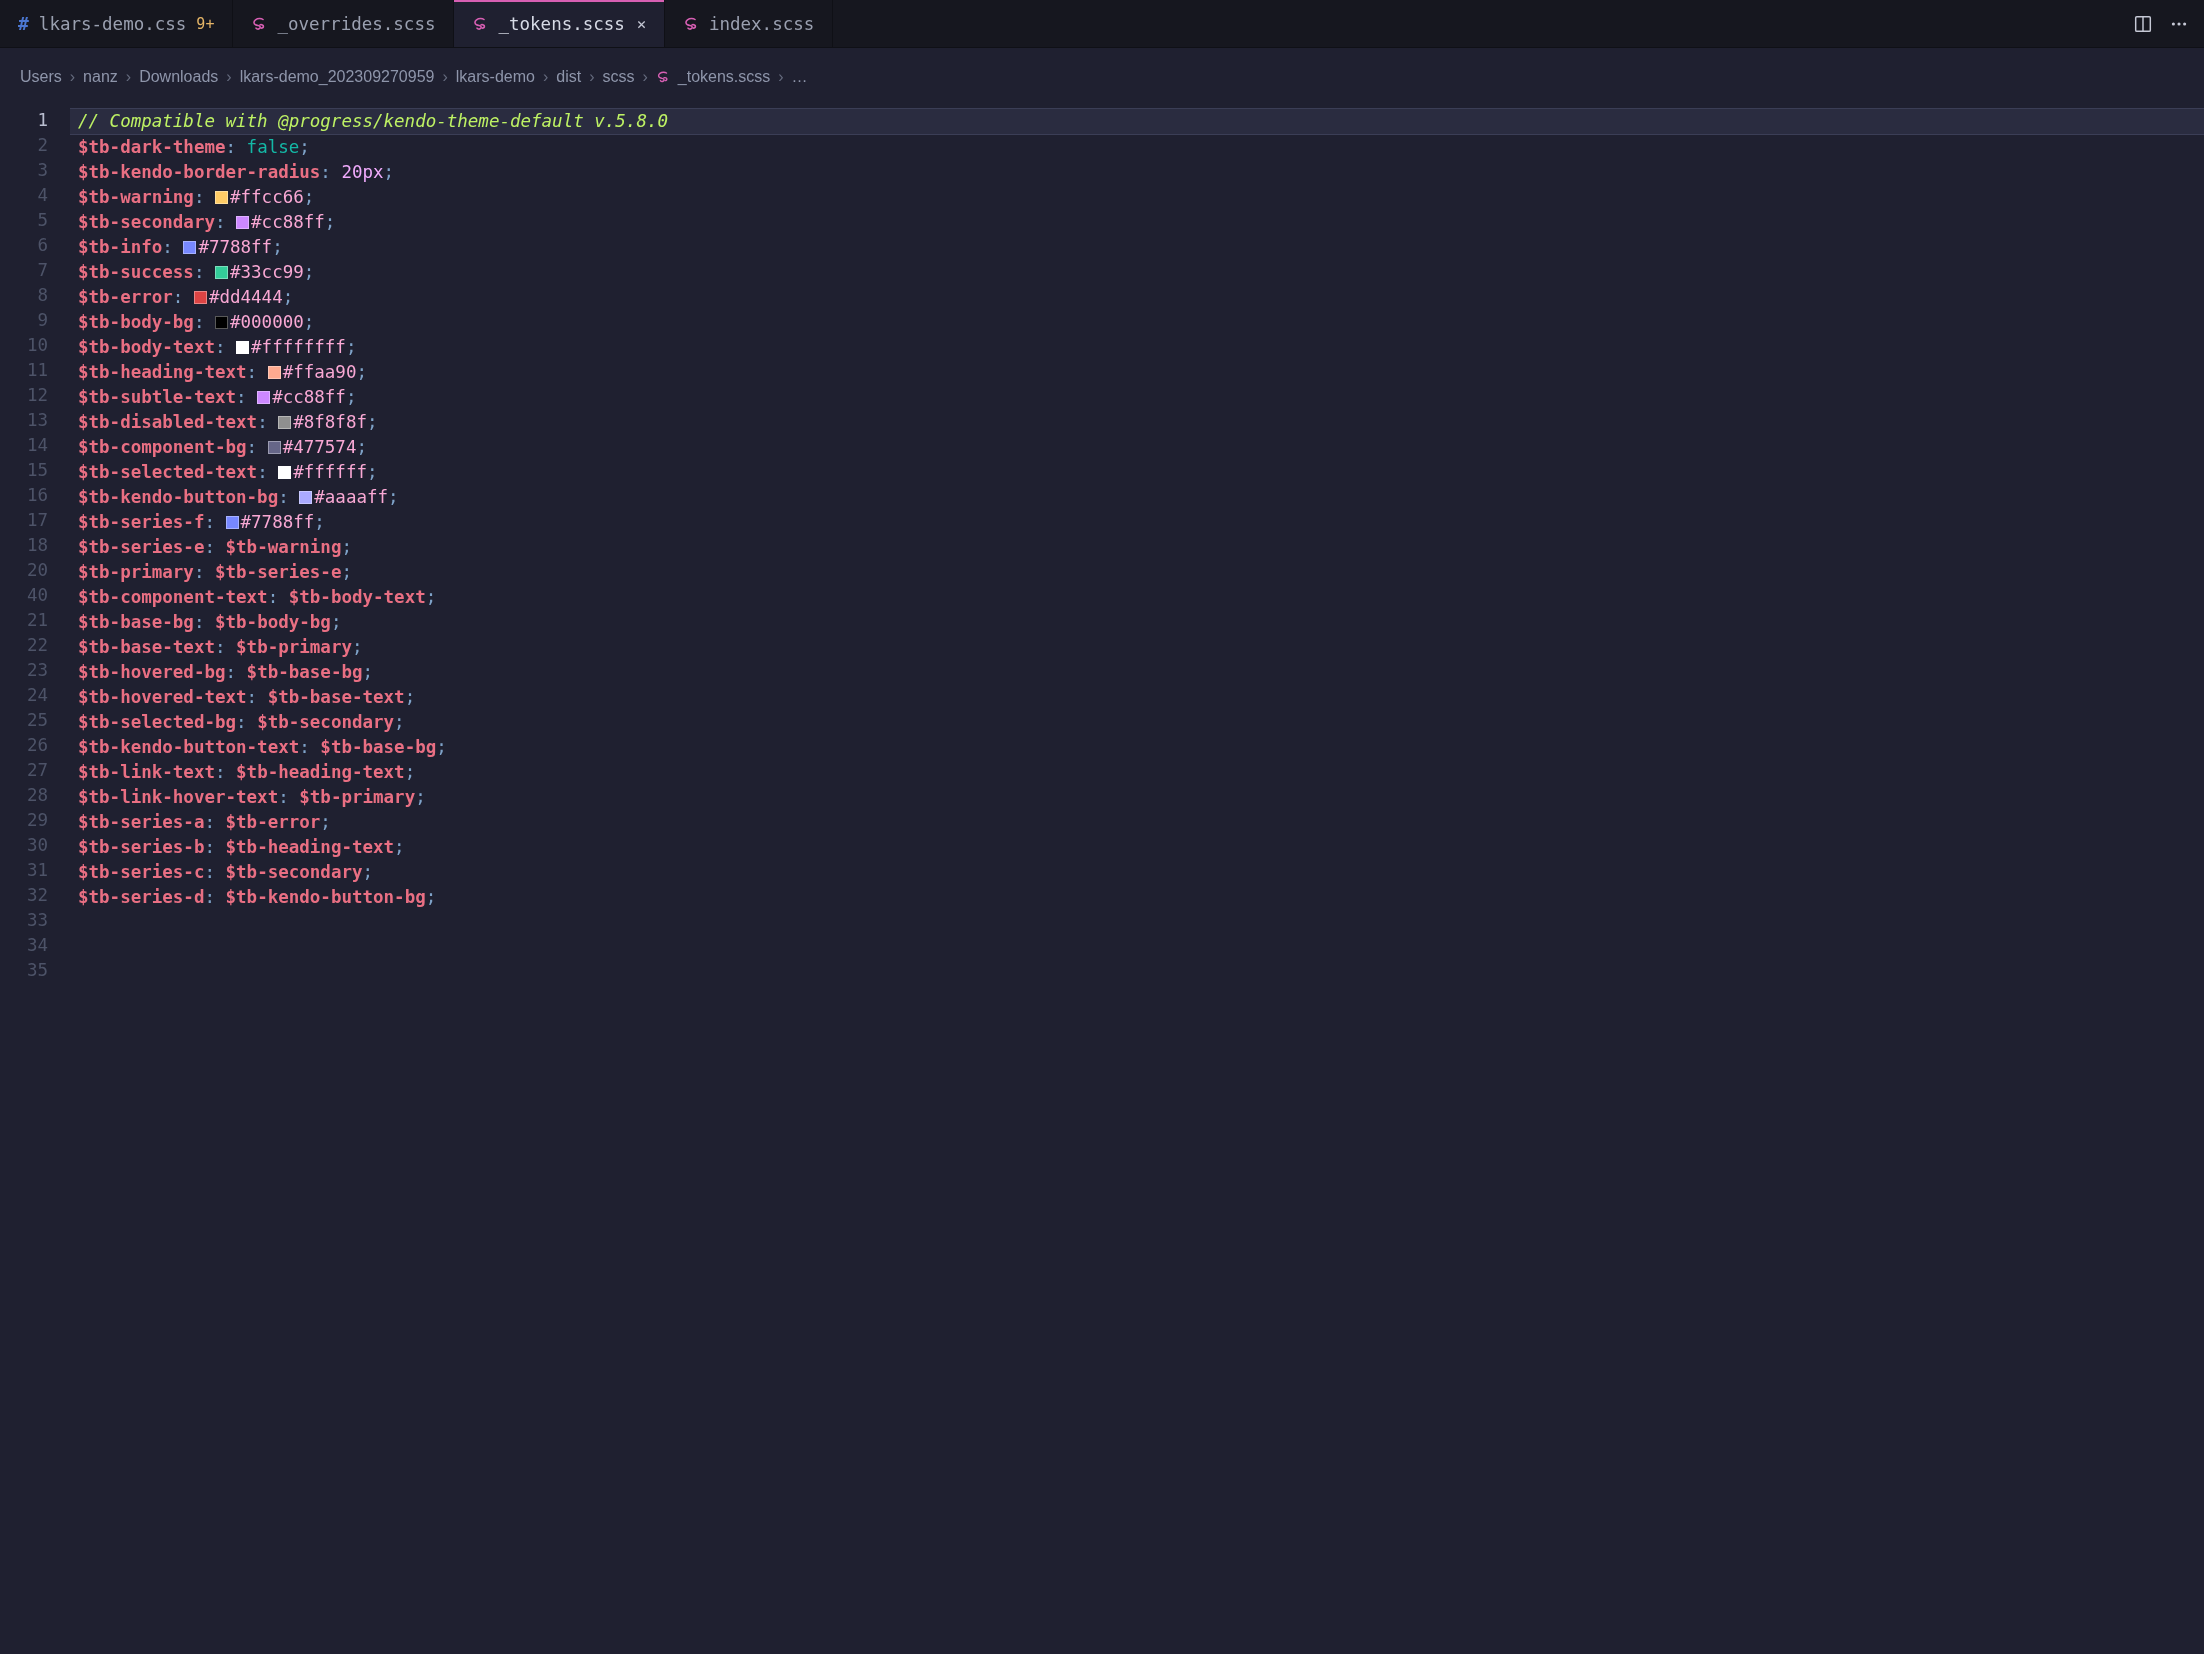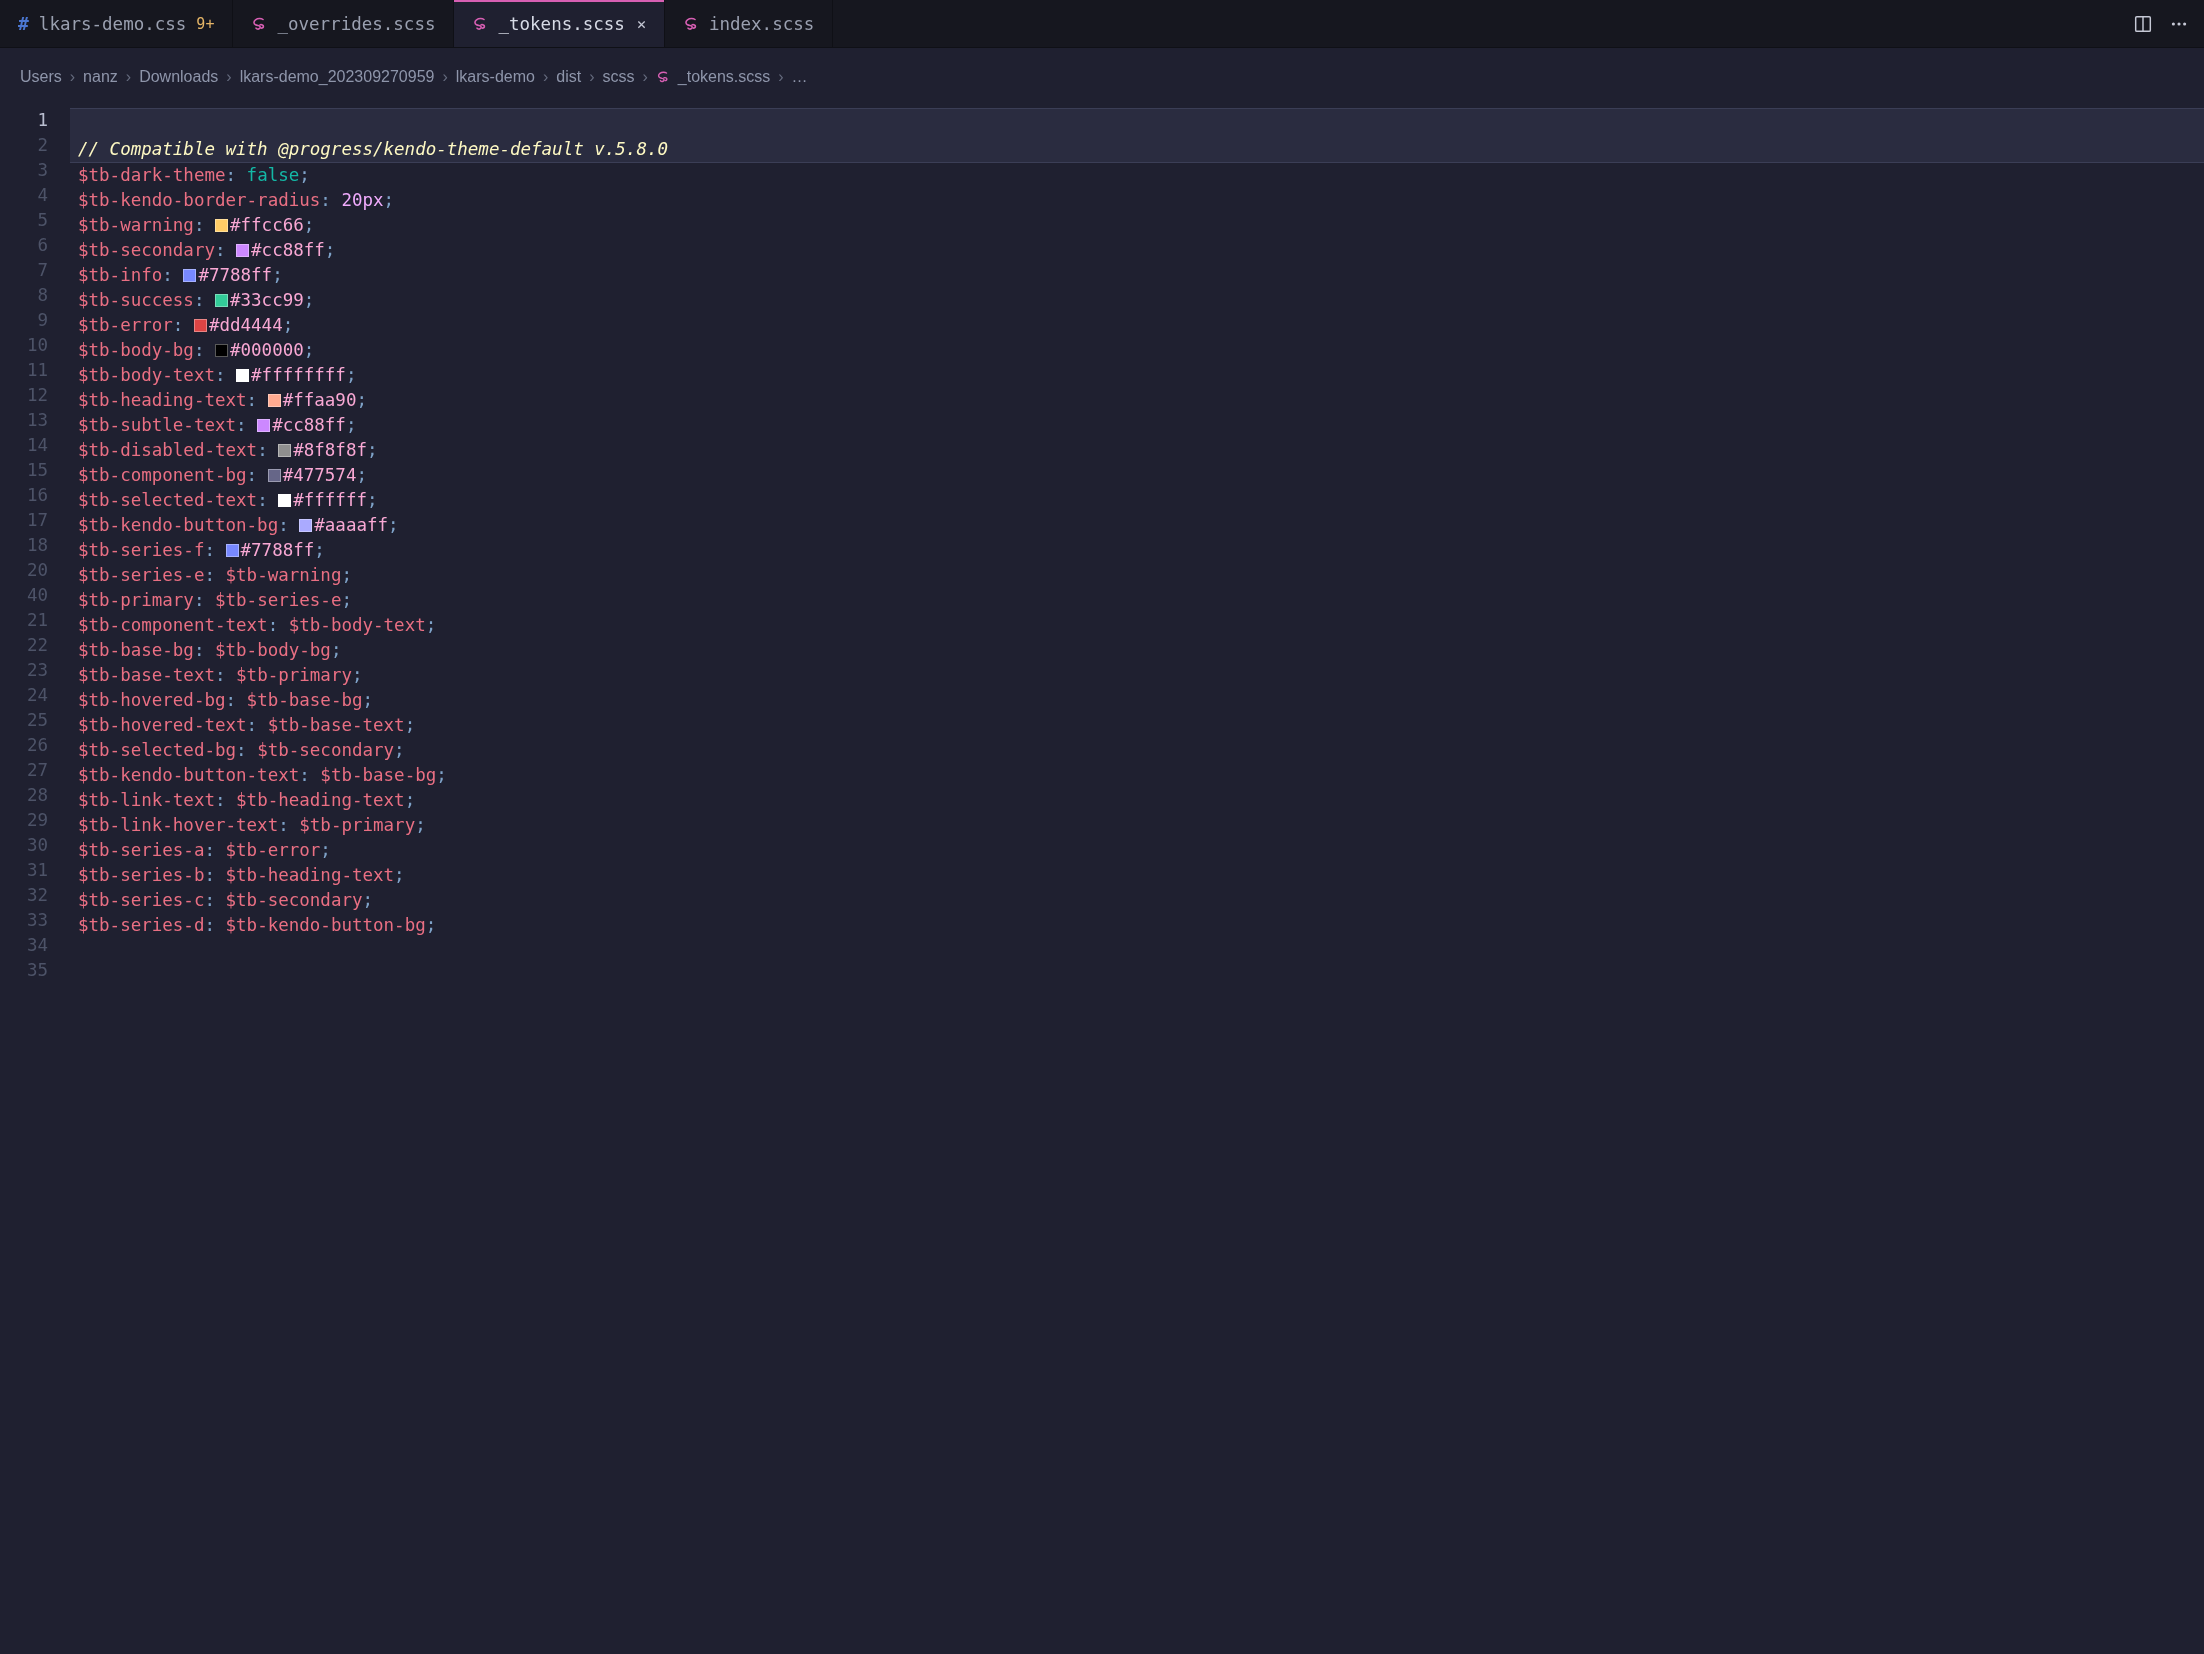--- a/index.html
+++ b/index.html
@@ -89,26 +89,26 @@
   align-items: center;
   white-space: pre;
   padding-left: 8px;
 }
 .code .line.cur {
   background: #2a2c40;
   border: 1px solid #3b3e56;
   border-left: none; border-right: none;
   box-sizing: border-box;
 }
-.tok-var { color: #e96f83; }
+.tok-var { color: #e96f83; font-weight: bold; }
 .tok-punc { color: #7fa3c9; }
 .tok-kw { color: #14b8a6; }
 .tok-num { color: #f0abfc; }
 .tok-str { color: #f9a8d4; }
-.tok-comment { color: #fef9c3; font-style: italic; margin-top: 28px; }
+.tok-comment { color: #bef264; font-style: italic; }
 .swatch {
   display: inline-block;
   width: 13px; height: 13px;
   border: 1px solid rgba(255,255,255,0.35);
   vertical-align: -1px;
   margin-right: 2px;
 }
 .split-icon svg, .more-icon svg { display: block; }
 </style>
 </head>

